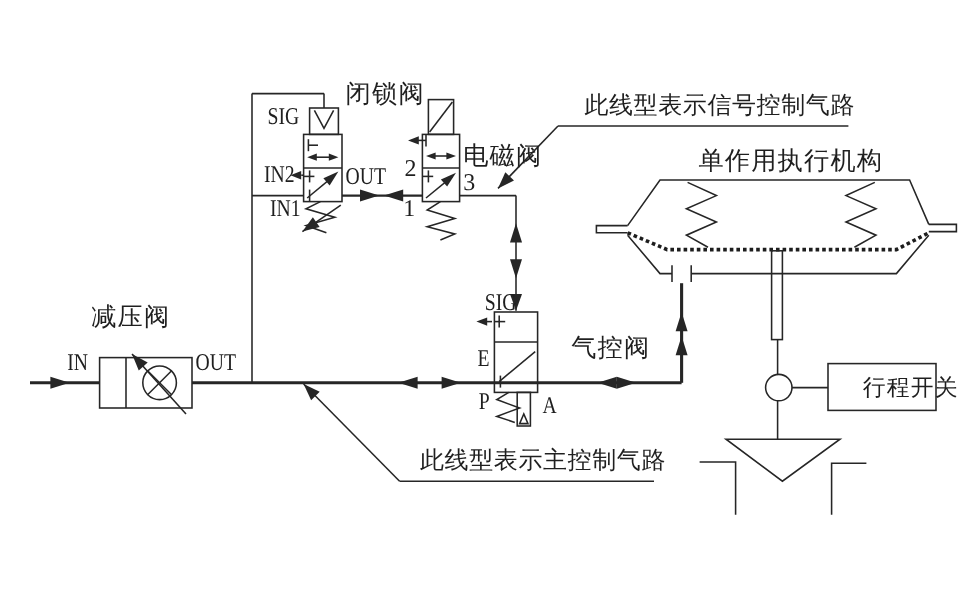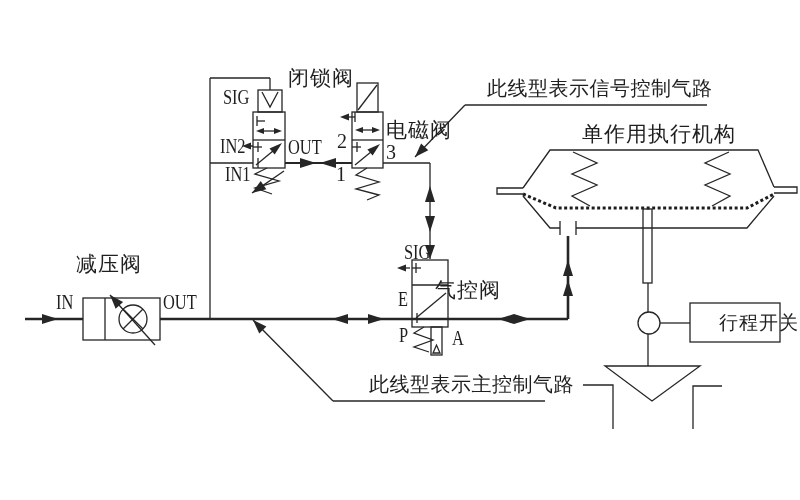--- a/index.html
+++ b/index.html
@@ -169,22 +169,22 @@
     <line class="t" x1="333" y1="401" x2="545" y2="401"></line>
     <line class="t" x1="333" y1="401" x2="253" y2="320" marker-end="url(#ah)"></line>
   </g>
 </svg>
 
 <span class="lbl cn" style="left:288px;top:68px;">闭锁阀</span>
 <span class="lbl cn" style="left:386px;top:80px;margin-top:40px;">电磁阀</span>
 <span class="lbl cn-sm" style="left:487px;top:78px;">此线型表示信号控制气路</span>
 <span class="lbl cn" style="left:582px;top:124px;">单作用执行机构</span>
 <span class="lbl cn" style="left:76px;top:254px;">减压阀</span>
-<span class="lbl cn" style="left:435px;top:280px;">气控阀</span>
-<span class="lbl cn-sm" style="left:369px;top:374px;">此线型表示主控制气路</span>
+<span class="lbl cn" style="left:476px;top:280px;">气控阀</span>
+<span class="lbl cn-sm" style="left:350px;top:374px;">此线型表示主控制气路</span>
 <span class="switchbox">行程开关</span>
 
 <span class="lbl port" style="left:223px;top:87px;">SIG</span>
 <span class="lbl port" style="left:220px;top:136px;">IN2</span>
 <span class="lbl port" style="left:288px;top:137px;">OUT</span>
 <span class="lbl port" style="left:225px;top:164px;">IN1</span>
 <span class="lbl num" style="left:337px;top:131px;">2</span>
 <span class="lbl num" style="left:386px;top:142px;">3</span>
 <span class="lbl num" style="left:336px;top:164px;">1</span>
 <span class="lbl port" style="left:56px;top:292px;">IN</span>

